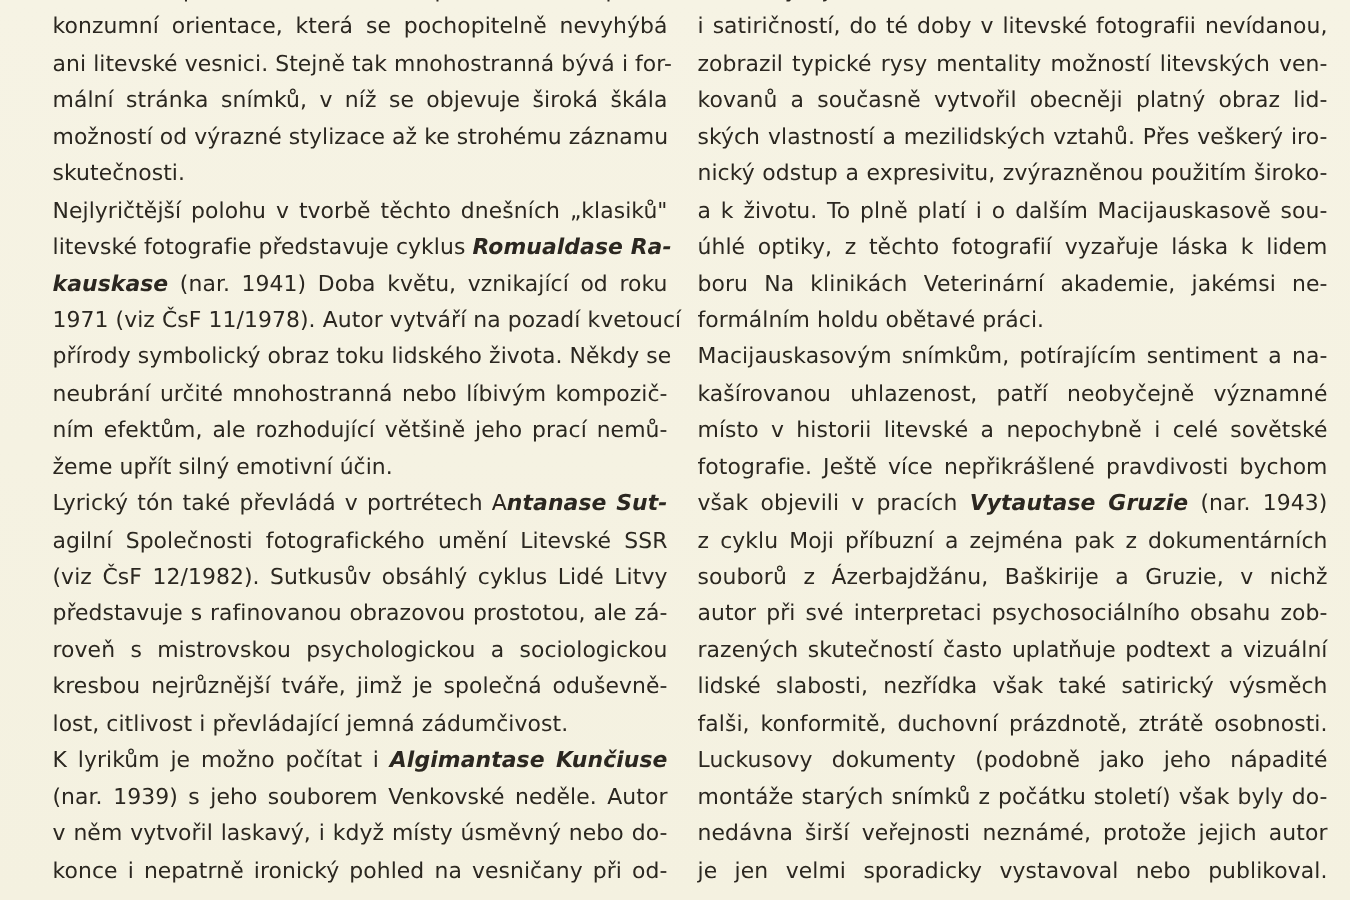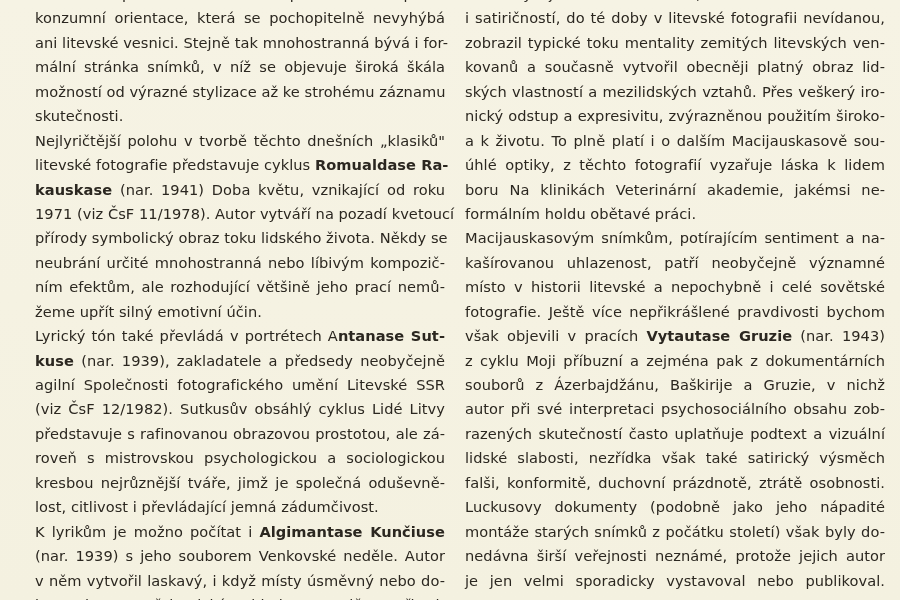--- a/index.html
+++ b/index.html
@@ -22,21 +22,21 @@
     .col.right { left: 465px; width: 420px; }
     .line {
       display: block;
       white-space: nowrap;
       text-align: justify;
       text-align-last: justify;
       height: 24.45px;
       overflow: visible;
     }
     .line.last { text-align-last: left; }
-    .b { font-weight: bold; }
+    .b { font-weight: bold; font-style: italic; }
   </style>
 </head>
 <body>
 
 <div class="page">
   <div class="col left" id="col-left">
       <span class="line"><span>sociální problematika s pronikáním prvků</span></span>
       <span class="line"><span>konzumní orientace, která se pochopitelně nevyhýbá</span></span>
       <span class="line"><span>ani litevské vesnici. Stejně tak mnohostranná bývá i for-</span></span>
       <span class="line"><span>mální stránka snímků, v níž se objevuje široká škála</span></span>
@@ -44,36 +44,35 @@
       <span class="line last"><span>skutečnosti.</span></span>
       <span class="line"><span>Nejlyričtější polohu v tvorbě těchto dnešních „klasiků"</span></span>
       <span class="line"><span>litevské fotografie představuje cyklus </span><span class="b">Romualdase Ra-</span></span>
       <span class="line"><span class="b">kauskase</span><span> (nar. 1941) Doba květu, vznikající od roku</span></span>
       <span class="line"><span>1971 (viz ČsF 11/1978). Autor vytváří na pozadí kvetoucí</span></span>
       <span class="line"><span>přírody symbolický obraz toku lidského života. Někdy se</span></span>
       <span class="line"><span>neubrání určité mnohostranná nebo líbivým kompozič-</span></span>
       <span class="line"><span>ním efektům, ale rozhodující většině jeho prací nemů-</span></span>
       <span class="line last"><span>žeme upřít silný emotivní účin.</span></span>
       <span class="line"><span>Lyrický tón také převládá v portrétech A</span><span class="b">ntanase Sut-</span></span>
-      <span class="line"><span class="b">kuse</span><span> (nar. 1939), zakladatele a předsedy neobyčejně</span></span>
       <span class="line"><span>agilní Společnosti fotografického umění Litevské SSR</span></span>
       <span class="line"><span>(viz ČsF 12/1982). Sutkusův obsáhlý cyklus Lidé Litvy</span></span>
       <span class="line"><span>představuje s rafinovanou obrazovou prostotou, ale zá-</span></span>
       <span class="line"><span>roveň s mistrovskou psychologickou a sociologickou</span></span>
       <span class="line"><span>kresbou nejrůznější tváře, jimž je společná oduševně-</span></span>
       <span class="line last"><span>lost, citlivost i převládající jemná zádumčivost.</span></span>
       <span class="line"><span>K lyrikům je možno počítat i </span><span class="b">Algimantase Kunčiuse</span></span>
       <span class="line"><span>(nar. 1939) s jeho souborem Venkovské neděle. Autor</span></span>
       <span class="line"><span>v něm vytvořil laskavý, i když místy úsměvný nebo do-</span></span>
       <span class="line"><span>konce i nepatrně ironický pohled na vesničany při od-</span></span>
     </div>
   <div class="col right" id="col-right">
       <span class="line"><span>s neobyčejnou dramatičností, humorem a nezřídka</span></span>
       <span class="line"><span>i satiričností, do té doby v litevské fotografii nevídanou,</span></span>
-      <span class="line"><span>zobrazil typické toku mentality zemitých litevských ven-</span></span>
+      <span class="line"><span>zobrazil typické rysy mentality možností litevských ven-</span></span>
       <span class="line"><span>kovanů a současně vytvořil obecněji platný obraz lid-</span></span>
       <span class="line"><span>ských vlastností a mezilidských vztahů. Přes veškerý iro-</span></span>
       <span class="line"><span>nický odstup a expresivitu, zvýrazněnou použitím široko-</span></span>
       <span class="line"><span>a k životu. To plně platí i o dalším Macijauskasově sou-</span></span>
       <span class="line"><span>úhlé optiky, z těchto fotografií vyzařuje láska k lidem</span></span>
       <span class="line"><span>boru Na klinikách Veterinární akademie, jakémsi ne-</span></span>
       <span class="line last"><span>formálním holdu obětavé práci.</span></span>
       <span class="line"><span>Macijauskasovým snímkům, potírajícím sentiment a na-</span></span>
       <span class="line"><span>kašírovanou uhlazenost, patří neobyčejně významné</span></span>
       <span class="line"><span>místo v historii litevské a nepochybně i celé sovětské</span></span>

